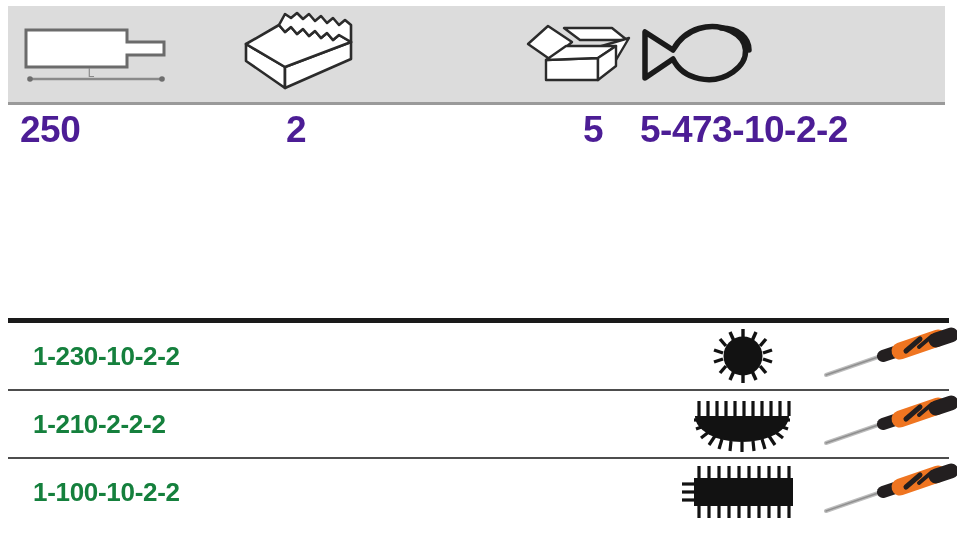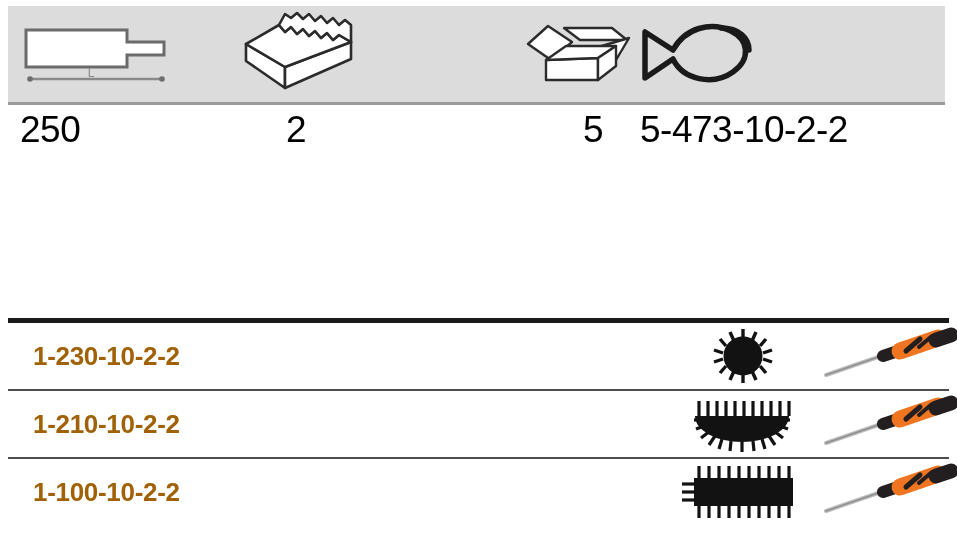--- a/index.html
+++ b/index.html
@@ -40,22 +40,22 @@
     position: absolute;
     left: 8px;
     top: 107px;
     width: 937px;
     height: 50px;
   }
   .spec-val {
     position: absolute;
     font-size: 37px;
     line-height: 45px;
-    font-weight: 400;
-    color: #000000;
+    font-weight: 700;
+    color: #4c1d95;
     white-space: nowrap;
     letter-spacing: -0.5px;
   }
   .val-length   { left: 12px;  top: 0; }
   .val-qty      { left: 278px; top: 0; }
   .val-pack     { left: 575px; top: 0; }
   .val-code     { left: 632px; top: 0; }
 
   
   .variants-table {
@@ -80,21 +80,21 @@
     height: 66px;
   }
   .variant-code {
     position: absolute;
     left: 25px;
     top: 50%;
     transform: translateY(-50%);
     font-size: 26px;
     font-weight: bold;
     letter-spacing: -0.3px;
-    color: #a16207;
+    color: #15803d;
     white-space: nowrap;
   }
   .variant-profile {
     position: absolute;
     left: 660px;
     top: 50%;
     transform: translateY(-50%);
     width: 150px;
     height: 56px;
   }
@@ -226,21 +226,21 @@
           <line x1="86" y1="21" x2="100" y2="9" stroke="#231f20" stroke-width="5"></line>
           <line x1="99" y1="17" x2="112" y2="6" stroke="#231f20" stroke-width="4"></line>
 
           <line x1="116" y1="10" x2="131" y2="5" stroke="#231f20" stroke-width="15"></line>
         </g>
       </svg>
     </span>
   </div>
 
   <div class="variant-row">
-    <span class="variant-code">1-210-10-2-2</span>
+    <span class="variant-code">1-210-2-2-2</span>
 
     <span class="variant-profile">
       <svg viewBox="0 0 150 56" width="150" height="56">
         <g stroke="#121212" stroke-width="3.2" stroke-linecap="butt">
 
           <line x1="31" y1="5" x2="31" y2="20"></line>
           <line x1="40" y1="5" x2="40" y2="20"></line>
           <line x1="49" y1="5" x2="49" y2="20"></line>
           <line x1="58" y1="5" x2="58" y2="20"></line>
           <line x1="67" y1="5" x2="67" y2="20"></line>

